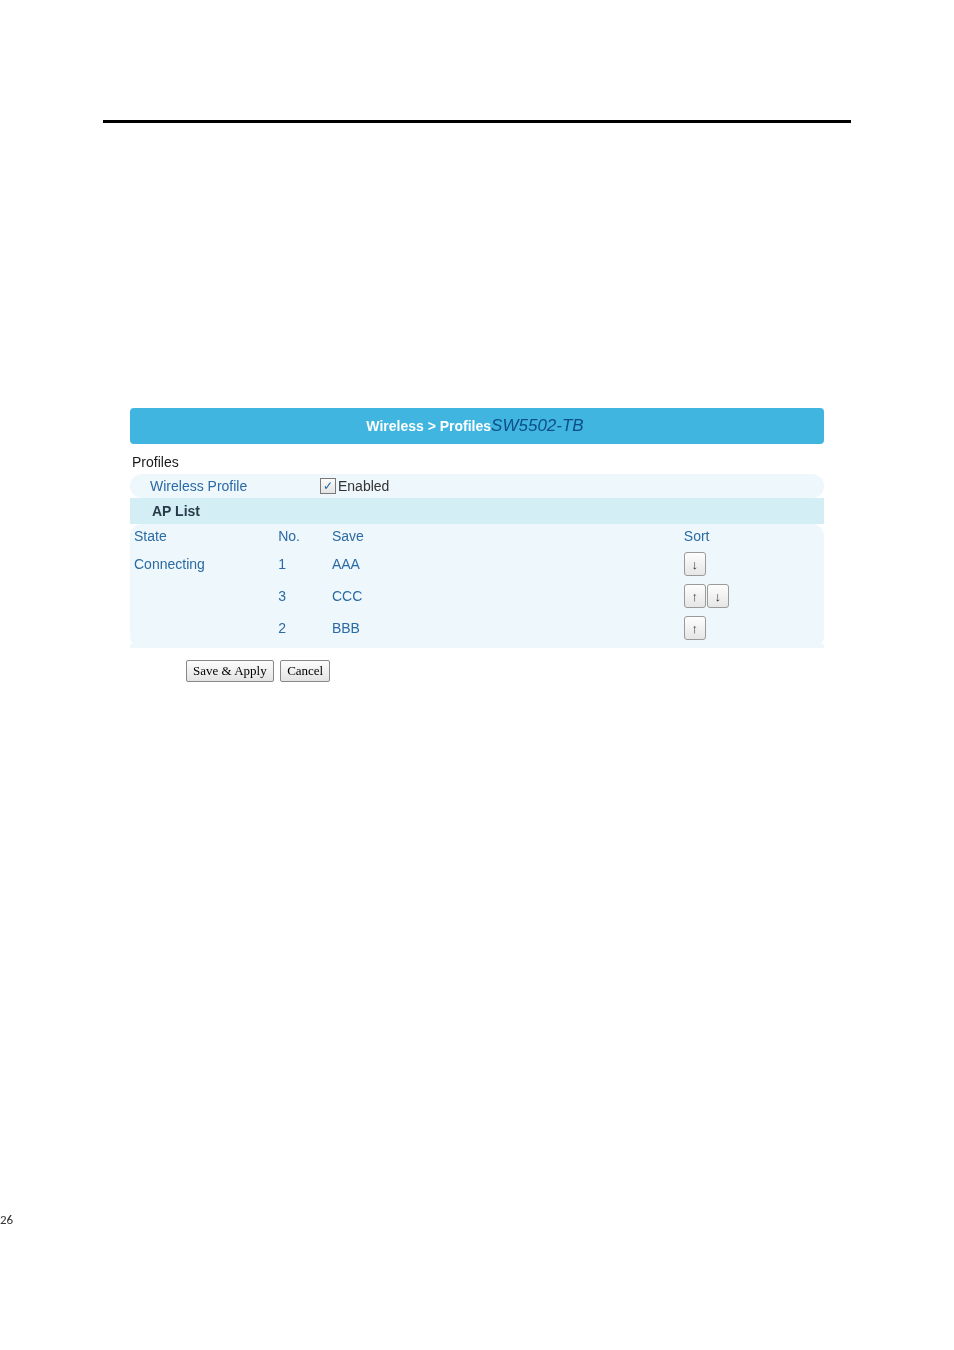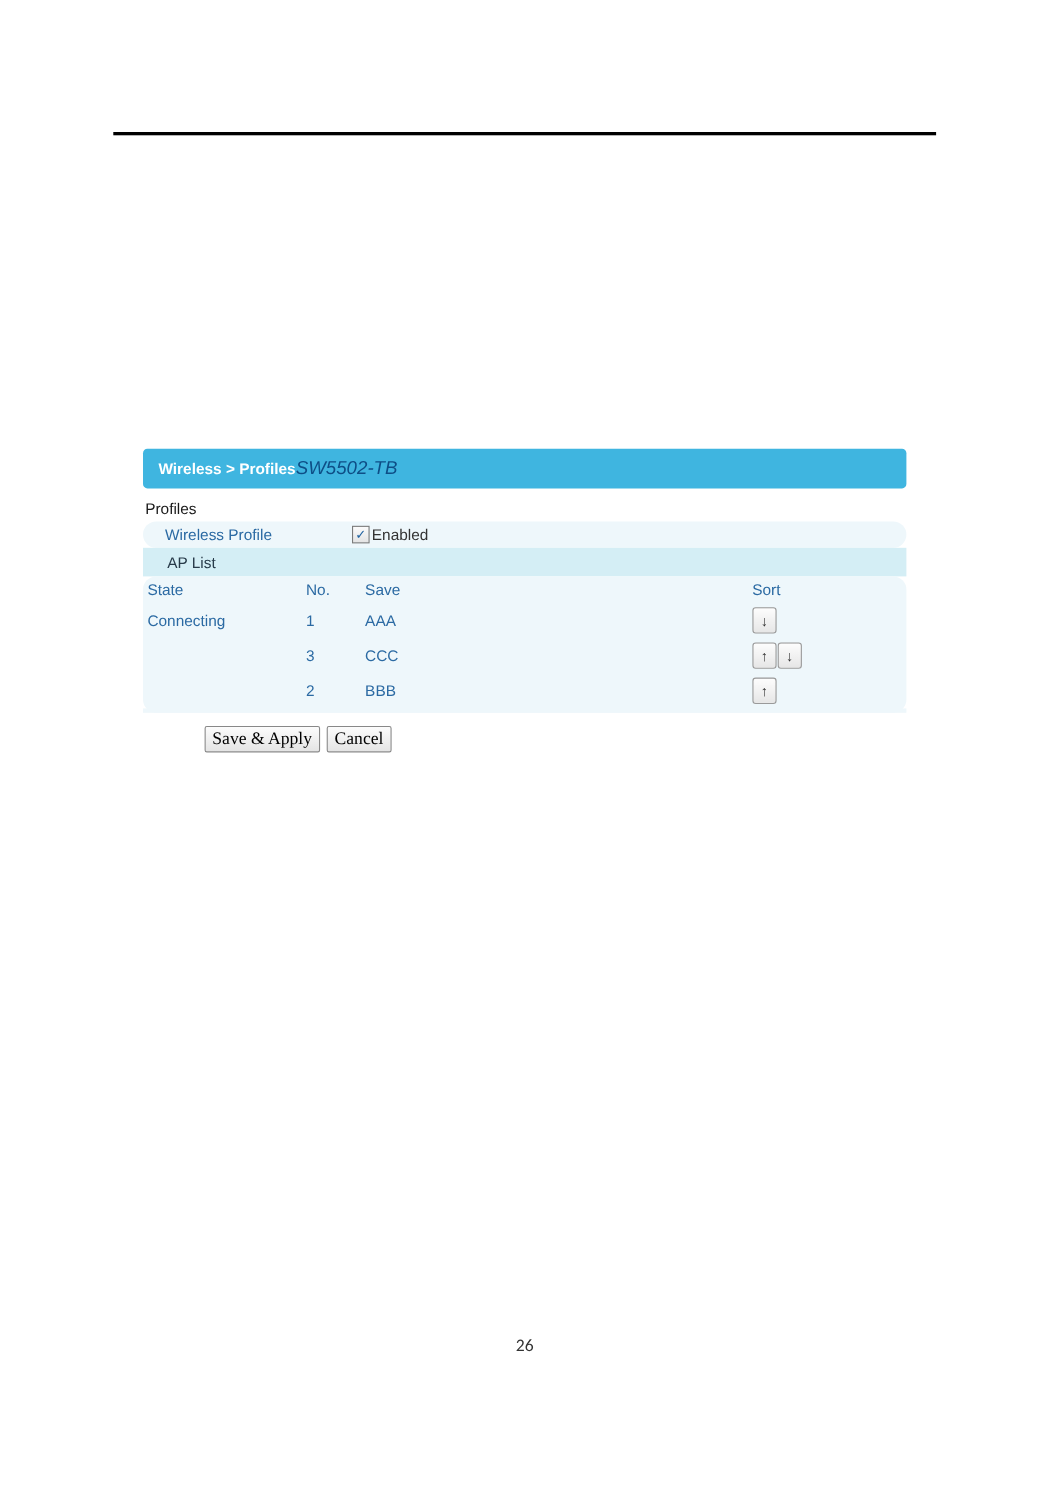--- a/index.html
+++ b/index.html
@@ -13,21 +13,21 @@
       height: 3px;
       background: #000;
       margin: 120px 103px 0 103px;
     }
     .panel {
       margin: 285px 130px 0 130px;
     }
     .header-bar {
       background: #3fb5e0;
       display: flex;
-      justify-content: flex-start;
+      justify-content: center;
       align-items: center;
       padding: 6px 18px 6px 14px;
       border-radius: 4px 4px 4px 4px;
       height: 24px;
     }
     .breadcrumb {
       color: #fff;
       font-size: 14px;
       font-weight: bold;
     }
@@ -76,21 +76,21 @@
       margin-right: 2px;
     }
     .enabled-label {
       font-size: 14px;
       color: #333;
     }
     .ap-list-header {
       background: #d4eef5;
       padding: 5px 0 5px 22px;
       font-size: 14px;
-      font-weight: normal;
+      font-weight: bold;
       color: #283b4a;
     }
     .ap-table {
       width: 100%;
       border-collapse: collapse;
     }
     .ap-table td, .ap-table th {
       text-align: left;
       font-size: 14px;
       color: #2b6aa3;
@@ -119,30 +119,30 @@
       cursor: pointer;
       margin-right: 1px;
     }
     .footer-buttons {
       margin-top: 12px;
       padding-left: 56px;
     }
     .btn {
       border: 1px solid #888;
       background: linear-gradient(#fcfcfc, #e4e4e4);
-      font-size: 16px;
+      font-size: 13px;
       font-family: "Times New Roman", serif;
       padding: 2px 6px;
       border-radius: 2px;
       cursor: pointer;
       margin-right: 2px;
     }
     .page-number {
-      text-align: center;
-      font-size: 16px;
+      text-align: left;
+      font-size: 13px;
       color: #333;
       margin-top: 530px;
       font-family: Calibri, Arial, sans-serif;
     }
     .lightblue-strip { background:#eef7fb; height: 4px; }
   </style>
 </head>
 <body>
 
 <div class="hr-line"></div>

